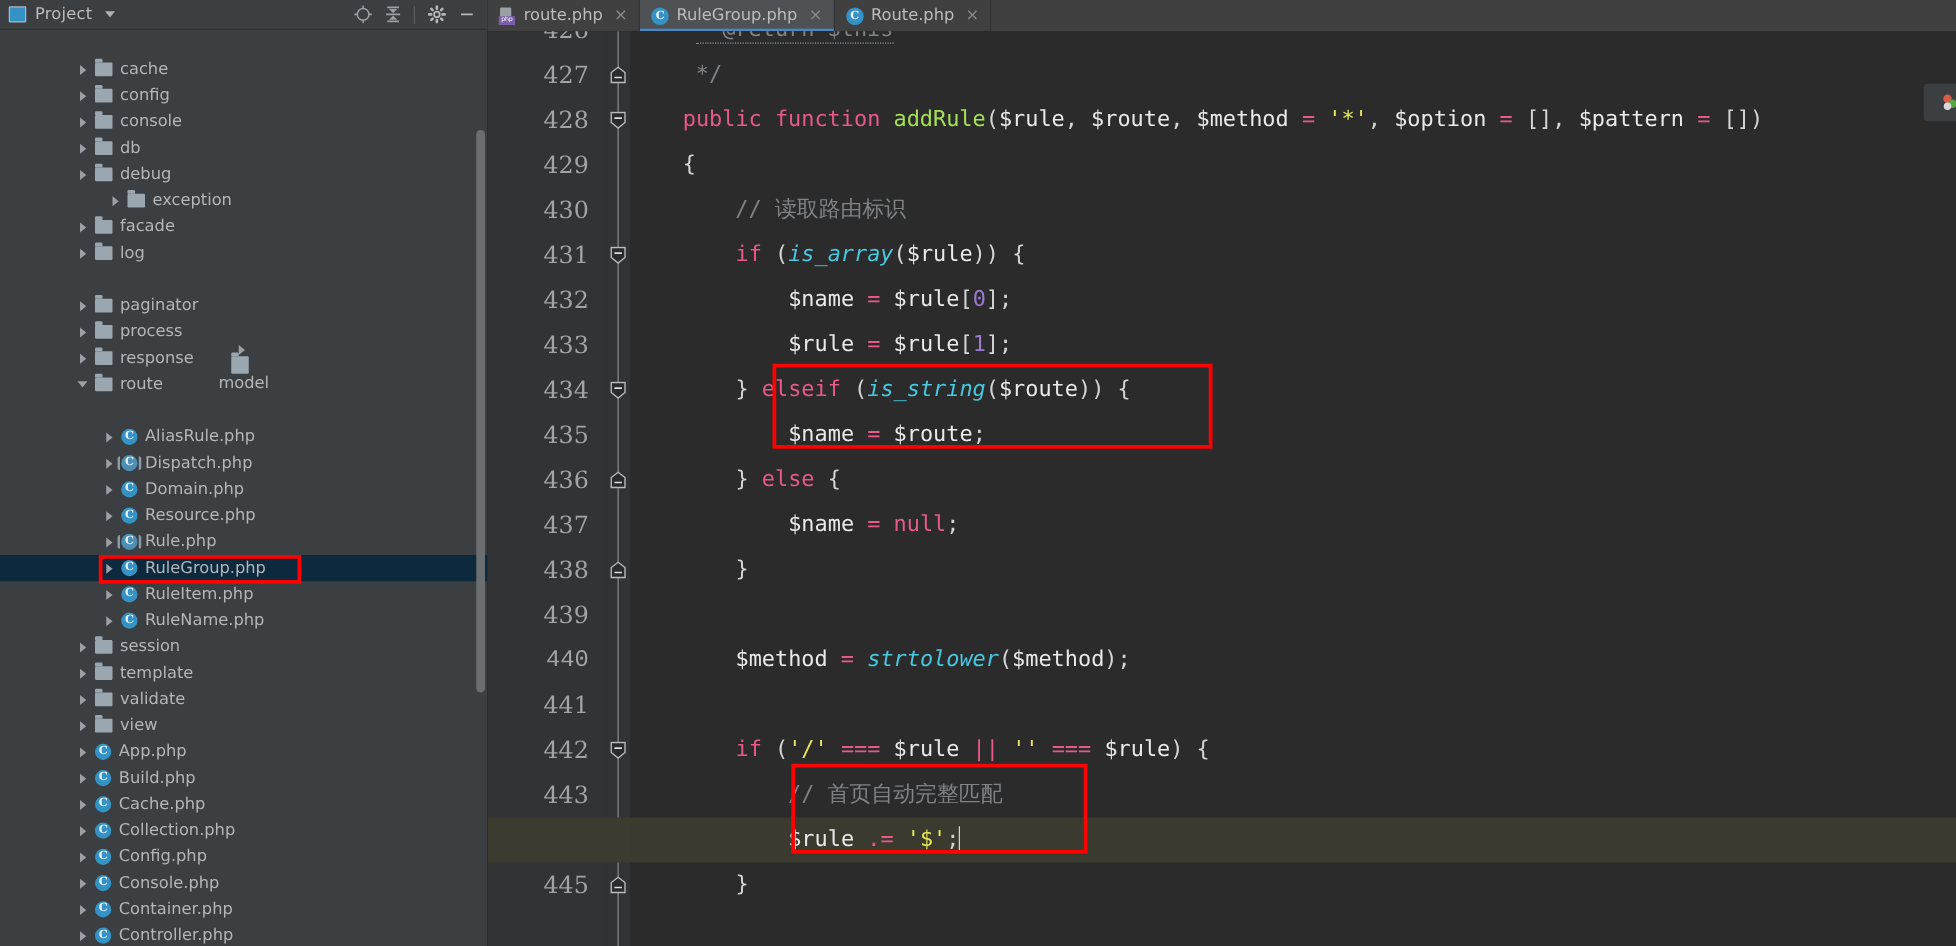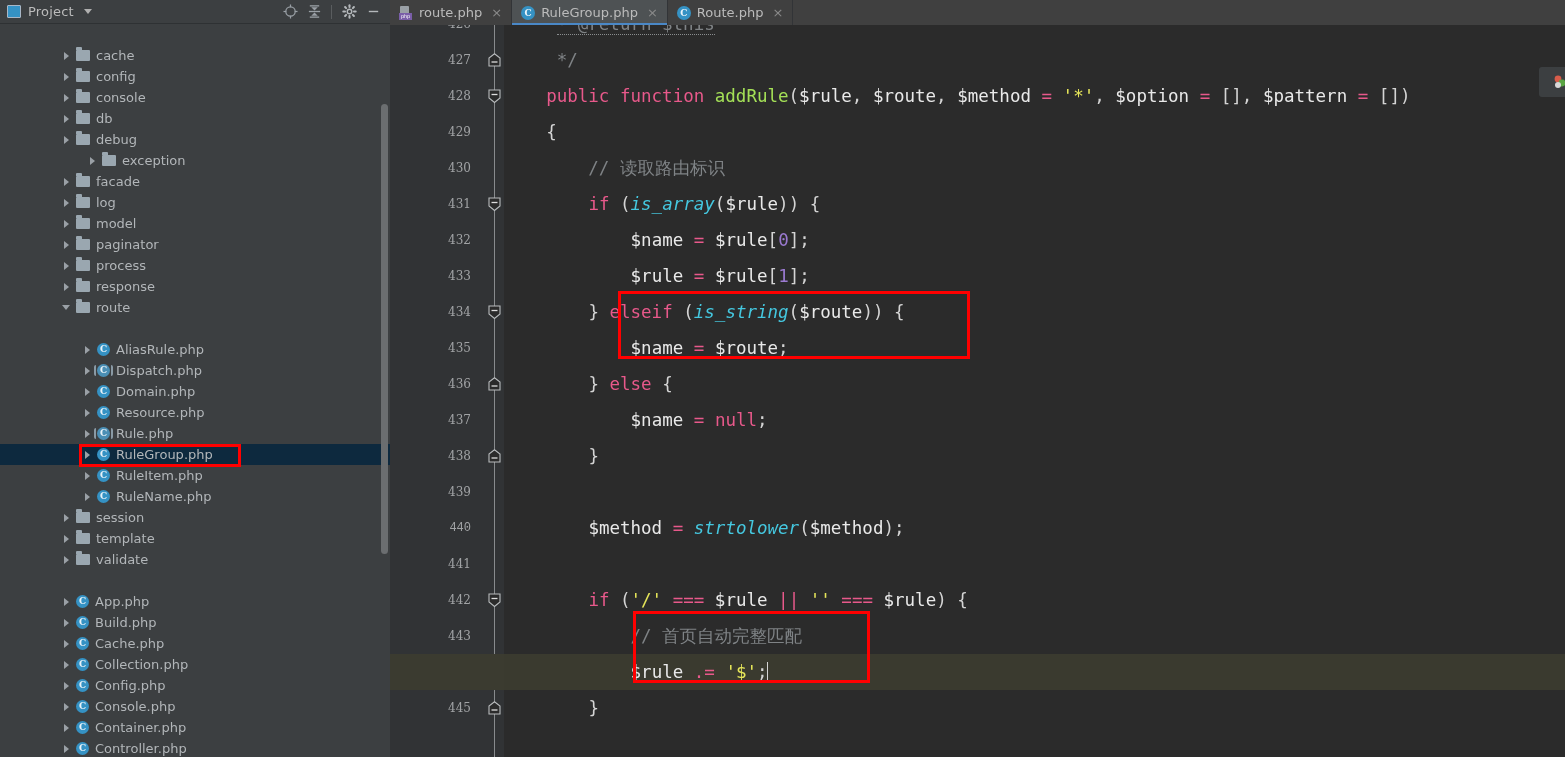--- a/index.html
+++ b/index.html
@@ -153,21 +153,21 @@
     position:absolute; left:114px; top:0; right:0; height:100%;
     background:#2b2b2b;
   }
   .cl{
     position:absolute; left:0; right:0; height:36px; line-height:36px;
     font-family:"DejaVu Sans Mono","Liberation Mono",monospace;
     font-size:17.5px; white-space:pre;
   }
   .ln{
     position:absolute; right:14px; width:80px; text-align:right;
-    color:#a1a3a5; font-family:"DejaVu Serif","Liberation Serif",serif; font-size:12px;
+    color:#a1a3a5; font-family:"DejaVu Serif","Liberation Serif",serif; font-size:19px;
     height:36px; line-height:36px;
   }
   #curline-hl{
     position:absolute; left:0; right:0; height:36px; background:#3a3a2f;
   }
   #curline-hl-gut{
     position:absolute; left:0; width:114px; height:36px; background:#3b3b30;
   }
   .code{ position:absolute; left:0; }
 
@@ -311,21 +311,21 @@
           <span class="tw closed"></span>
           <span class="ic-folder"></span>
           <span class="lbl">facade</span>
         </div>
         <div class="row" style="top: 168px; position: absolute; left: 0px; right: 0px;">
           <span style="flex: 0 0 61px;"></span>
           <span class="tw closed"></span>
           <span class="ic-folder"></span>
           <span class="lbl">log</span>
         </div>
-        <div class="row" style="top: 189px; position: absolute; left: 0px; right: 0px;">
+        <div class="row" style="top: 189px; position: absolute; left: 0px; right: 0px; flex-direction: column;">
           <span style="flex: 0 0 61px;"></span>
           <span class="tw closed"></span>
           <span class="ic-folder"></span>
           <span class="lbl">model</span>
         </div>
         <div class="row" style="top: 210px; position: absolute; left: 0px; right: 0px;">
           <span style="flex: 0 0 61px;"></span>
           <span class="tw closed"></span>
           <span class="ic-folder"></span>
           <span class="lbl">paginator</span>
@@ -406,20 +406,26 @@
           <span style="flex: 0 0 61px;"></span>
           <span class="tw closed"></span>
           <span class="ic-folder"></span>
           <span class="lbl">template</span>
         </div>
         <div class="row" style="top: 525px; position: absolute; left: 0px; right: 0px;">
           <span style="flex: 0 0 61px;"></span>
           <span class="tw closed"></span>
           <span class="ic-folder"></span>
           <span class="lbl">validate</span>
+        </div>
+        <div class="row" style="top: 546px; position: absolute; left: 0px; right: 0px;">
+          <span style="flex: 0 0 61px;"></span>
+          <span class="tw closed"></span>
+          <span class="ic-folder"></span>
+          <span class="lbl">view</span>
         </div>
         <div class="row" style="top: 567px; position: absolute; left: 0px; right: 0px;">
           <span style="flex: 0 0 61px;"></span>
           <span class="tw closed"></span>
           <span class="ic-class">C</span>
           <span class="lbl">App.php</span>
         </div>
         <div class="row" style="top: 588px; position: absolute; left: 0px; right: 0px;">
           <span style="flex: 0 0 61px;"></span>
           <span class="tw closed"></span>

